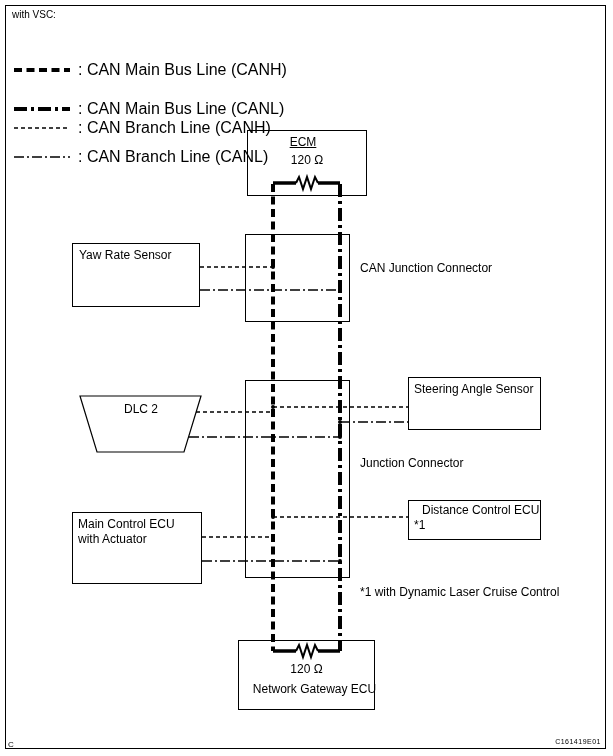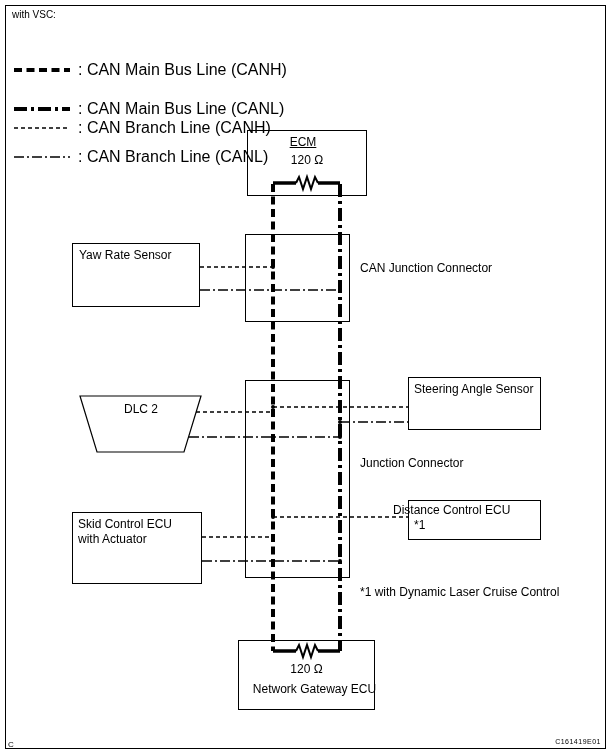--- a/index.html
+++ b/index.html
@@ -111,25 +111,25 @@
 
   <div class="lbl center" style="left:83px;top:402px;width:116px;">DLC 2</div>
 
   <div class="box" style="left:245px;top:380px;width:105px;height:198px;"></div>
   <div class="lbl" style="left:360px;top:456px;">Junction Connector</div>
 
   <div class="box" style="left:408px;top:377px;width:133px;height:53px;"></div>
   <div class="lbl" style="left:414px;top:382px;">Steering Angle Sensor</div>
 
   <div class="box" style="left:72px;top:512px;width:130px;height:72px;"></div>
-  <div class="lbl" style="left:78px;top:517px;">Skid Control ECU</div>
+  <div class="lbl" style="left:78px;top:517px;">Main Control ECU</div>
   <div class="lbl" style="left:78px;top:532px;">with Actuator</div>
 
   <div class="box" style="left:408px;top:500px;width:133px;height:40px;"></div>
-  <div class="lbl" style="left:393px;top:503px;">Distance Control ECU</div>
+  <div class="lbl" style="left:422px;top:503px;">Distance Control ECU</div>
   <div class="lbl" style="left:414px;top:518px;">*1</div>
 
   <div class="lbl" style="left:360px;top:585px;">*1 with Dynamic Laser Cruise Control</div>
 
   <div class="box" style="left:238px;top:640px;width:137px;height:70px;"></div>
   <div class="lbl center" style="left:238px;top:662px;width:137px;">120 Ω</div>
   <div class="lbl center" style="left:238px;top:682px;width:137px;margin-left:8px;">Network Gateway ECU</div>
 
   <div class="footer-left">C</div>
   <div class="footer-right">C161419E01</div>

